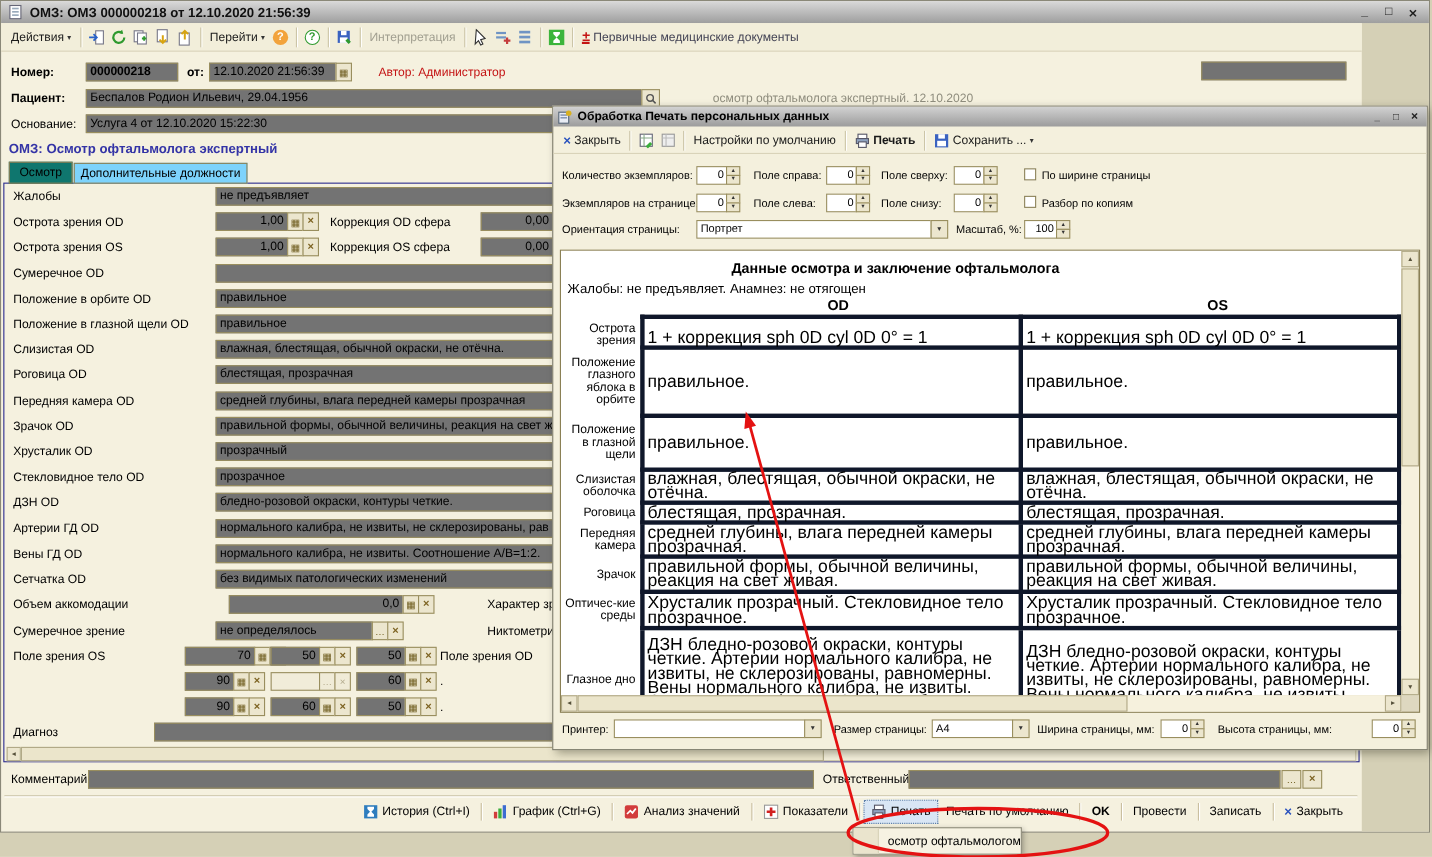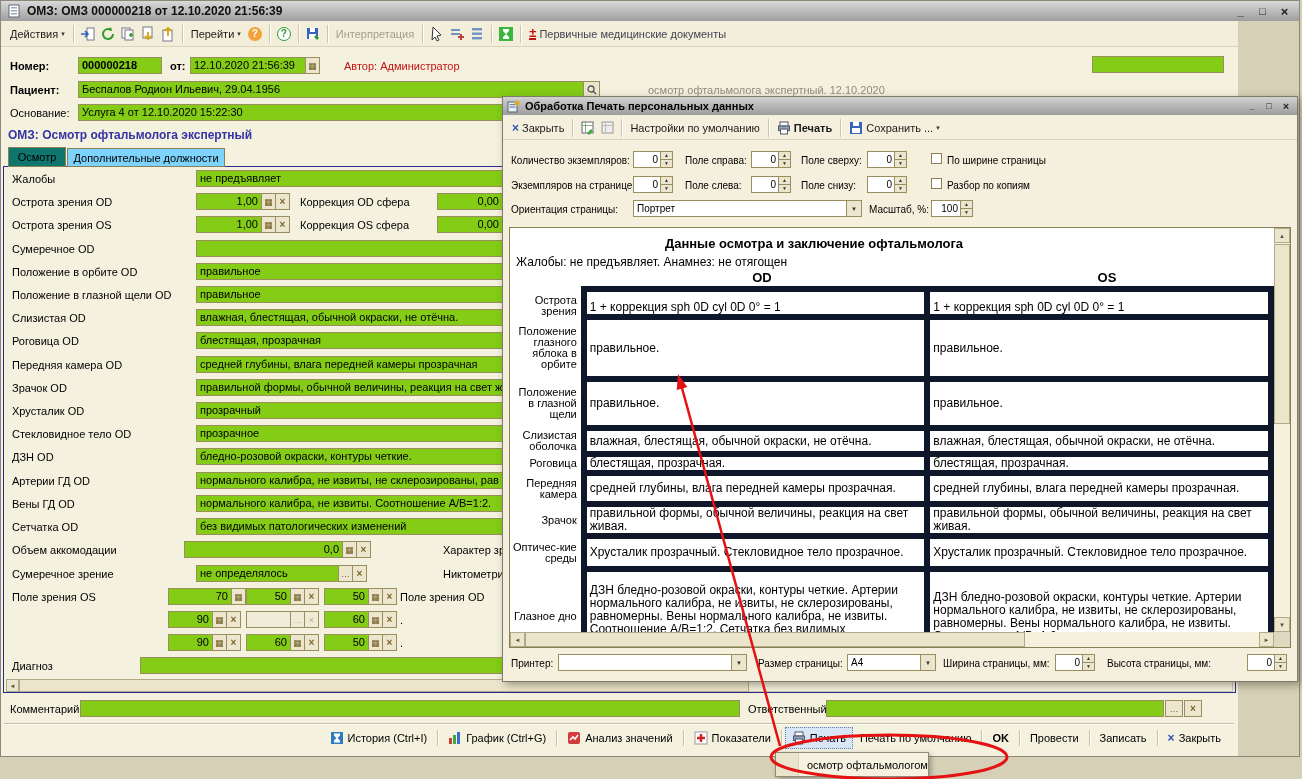--- a/index.html
+++ b/index.html
@@ -16,21 +16,21 @@
   .titem{font-size:11px;color:#1a1a1a;padding:2px 4px;display:flex;align-items:center;gap:3px;white-space:nowrap}
   .dis{color:#a19f90}
   .tsep{width:1px;height:18px;background:#ccc5a7;box-shadow:1px 0 0 #fff;margin:0 4px}
   .ibtn{width:20px;height:20px;display:flex;align-items:center;justify-content:center}
   .arrow-small{font-size:7px;color:#333}
   
   .lbl{font-size:11px;white-space:nowrap}
   .blue-head{font-size:12px;font-weight:bold;color:#3434a6}
   .red-text{font-size:11px;color:#c41414}
   .gray-text{font-size:11px;color:#8f8d7e}
-  .fld{background:#84cc16;border:1px solid #998e5e;font-size:11px;line-height:15px;padding:0 3px;height:17px;box-sizing:border-box;overflow:hidden;white-space:nowrap}
+  .fld{background:#737373;border:1px solid #998e5e;font-size:11px;line-height:15px;padding:0 3px;height:17px;box-sizing:border-box;overflow:hidden;white-space:nowrap}
   .numv{text-align:right}
   .bold{font-weight:bold}
   .grp{display:flex}
   .sq{width:15px;height:17px;background:#ece6ce;border:1px solid #998e5e;box-sizing:border-box;display:flex;align-items:center;justify-content:center;margin-left:-1px;font-size:9px;color:#6e5c1e}
   .sq.gray{color:#b3ab8d;background:#f0ebd7}
   .fld.disfld{background:#f1ecd9}
   .xg{font-weight:bold;font-size:10px;color:#7d6322}
   
   .tab{position:absolute;font-size:11px;display:flex;align-items:center;justify-content:center;border:1px solid #8a8055;background:#0f766e;box-sizing:border-box;z-index:2}
   .tab.inactive{background:#7dd3fc}
@@ -63,21 +63,21 @@
   .cbox{background:#fff;border:1px solid #998e5e;font-size:10px;padding:0 3px;height:17px;box-sizing:border-box;line-height:15px;overflow:hidden;white-space:nowrap}
   .cbtn{width:16px;height:17px;background:#ece6ce;border:1px solid #998e5e;box-sizing:border-box;margin-left:-1px;display:flex;align-items:center;justify-content:center;font-size:6px;color:#333}
   
   .pvframe{position:absolute;left:6px;top:130px;width:782px;height:421px;border:1px solid #8a8055;background:#ded8c0;box-sizing:border-box}
   .pvbody{position:absolute;left:0px;top:0px;width:764px;height:404px;background:#fff;overflow:hidden}
   .pvtitle{position:absolute;left:0;top:8px;width:608px;text-align:center;font-weight:bold;font-size:13px}
   .pvsub{position:absolute;left:6px;top:27px;font-size:12px}
   .pvcol{position:absolute;top:42px;font-weight:bold;font-size:13px;text-align:center}
   .ptab{border-collapse:collapse;table-layout:fixed;position:absolute;left:2px;top:58px}
   .plbl{font-size:11px;text-align:right;padding:0 4px 0 0;vertical-align:middle;line-height:11px}
-  .pcell{border:6px solid #0f172a;padding:0 3px;vertical-align:middle;font-size:12px;line-height:13px}
+  .pcell{border:4px solid #0f172a;padding:0 3px;vertical-align:middle;font-size:16px;line-height:13px}
   .vscroll{position:absolute;left:764px;top:0;width:16px;height:404px;background:#f6f1dd}
   .hscroll{position:absolute;left:0;top:404px;width:764px;height:15px;background:#f6f1dd}
   
   .menu{left:775px;top:752px;width:154px;height:25px;background:#f6f2e2;border:1px solid #8c8a78;box-shadow:2px 2px 5px rgba(0,0,0,.3);z-index:20;display:flex;align-items:center;box-sizing:border-box}
   .menu .gut{width:22px;height:100%;background:#eae4cd;border-right:1px solid #d8d2b8}
   .menu .mi{font-size:11px;padding-left:8px;white-space:nowrap}
   .note{z-index:40;pointer-events:none}
 </style>
 </head>
 <body>
@@ -276,21 +276,21 @@
   <span class="abs lbl" style="left:12px;top:451px">ДЗН OD</span>
   <div class="abs fld" style="left:196px;top:448px;width:1036px">бледно-розовой окраски, контуры четкие.</div>
   <span class="abs lbl" style="left:12px;top:475px">Артерии ГД OD</span>
   <div class="abs fld" style="left:196px;top:472px;width:1036px">нормального калибра, не извиты, не склерозированы, рав</div>
   <span class="abs lbl" style="left:12px;top:498px">Вены ГД OD</span>
   <div class="abs fld" style="left:196px;top:495px;width:1036px">нормального калибра, не извиты. Соотношение A/B=1:2.</div>
   <span class="abs lbl" style="left:12px;top:521px">Сетчатка OD</span>
   <div class="abs fld" style="left:196px;top:518px;width:1036px">без видимых патологических изменений</div>
 
   <span class="abs lbl" style="left:12px;top:544px">Объем аккомодации</span>
-  <div class="abs grp" style="left:184px;top:541px">
+  <div class="abs grp" style="left:208px;top:541px">
     <div class="fld numv" style="width:159px">0,0</div>
     <span class="sq">▦</span>
     <span class="sq xg">×</span>
   </div>
   <span class="abs lbl" style="left:443px;top:544px">Характер зрения</span>
 
   <span class="abs lbl" style="left:12px;top:568px">Сумеречное зрение</span>
   <div class="abs grp" style="left:196px;top:565px">
     <div class="fld" style="width:143px">не определялось</div>
     <span class="sq">…</span>

